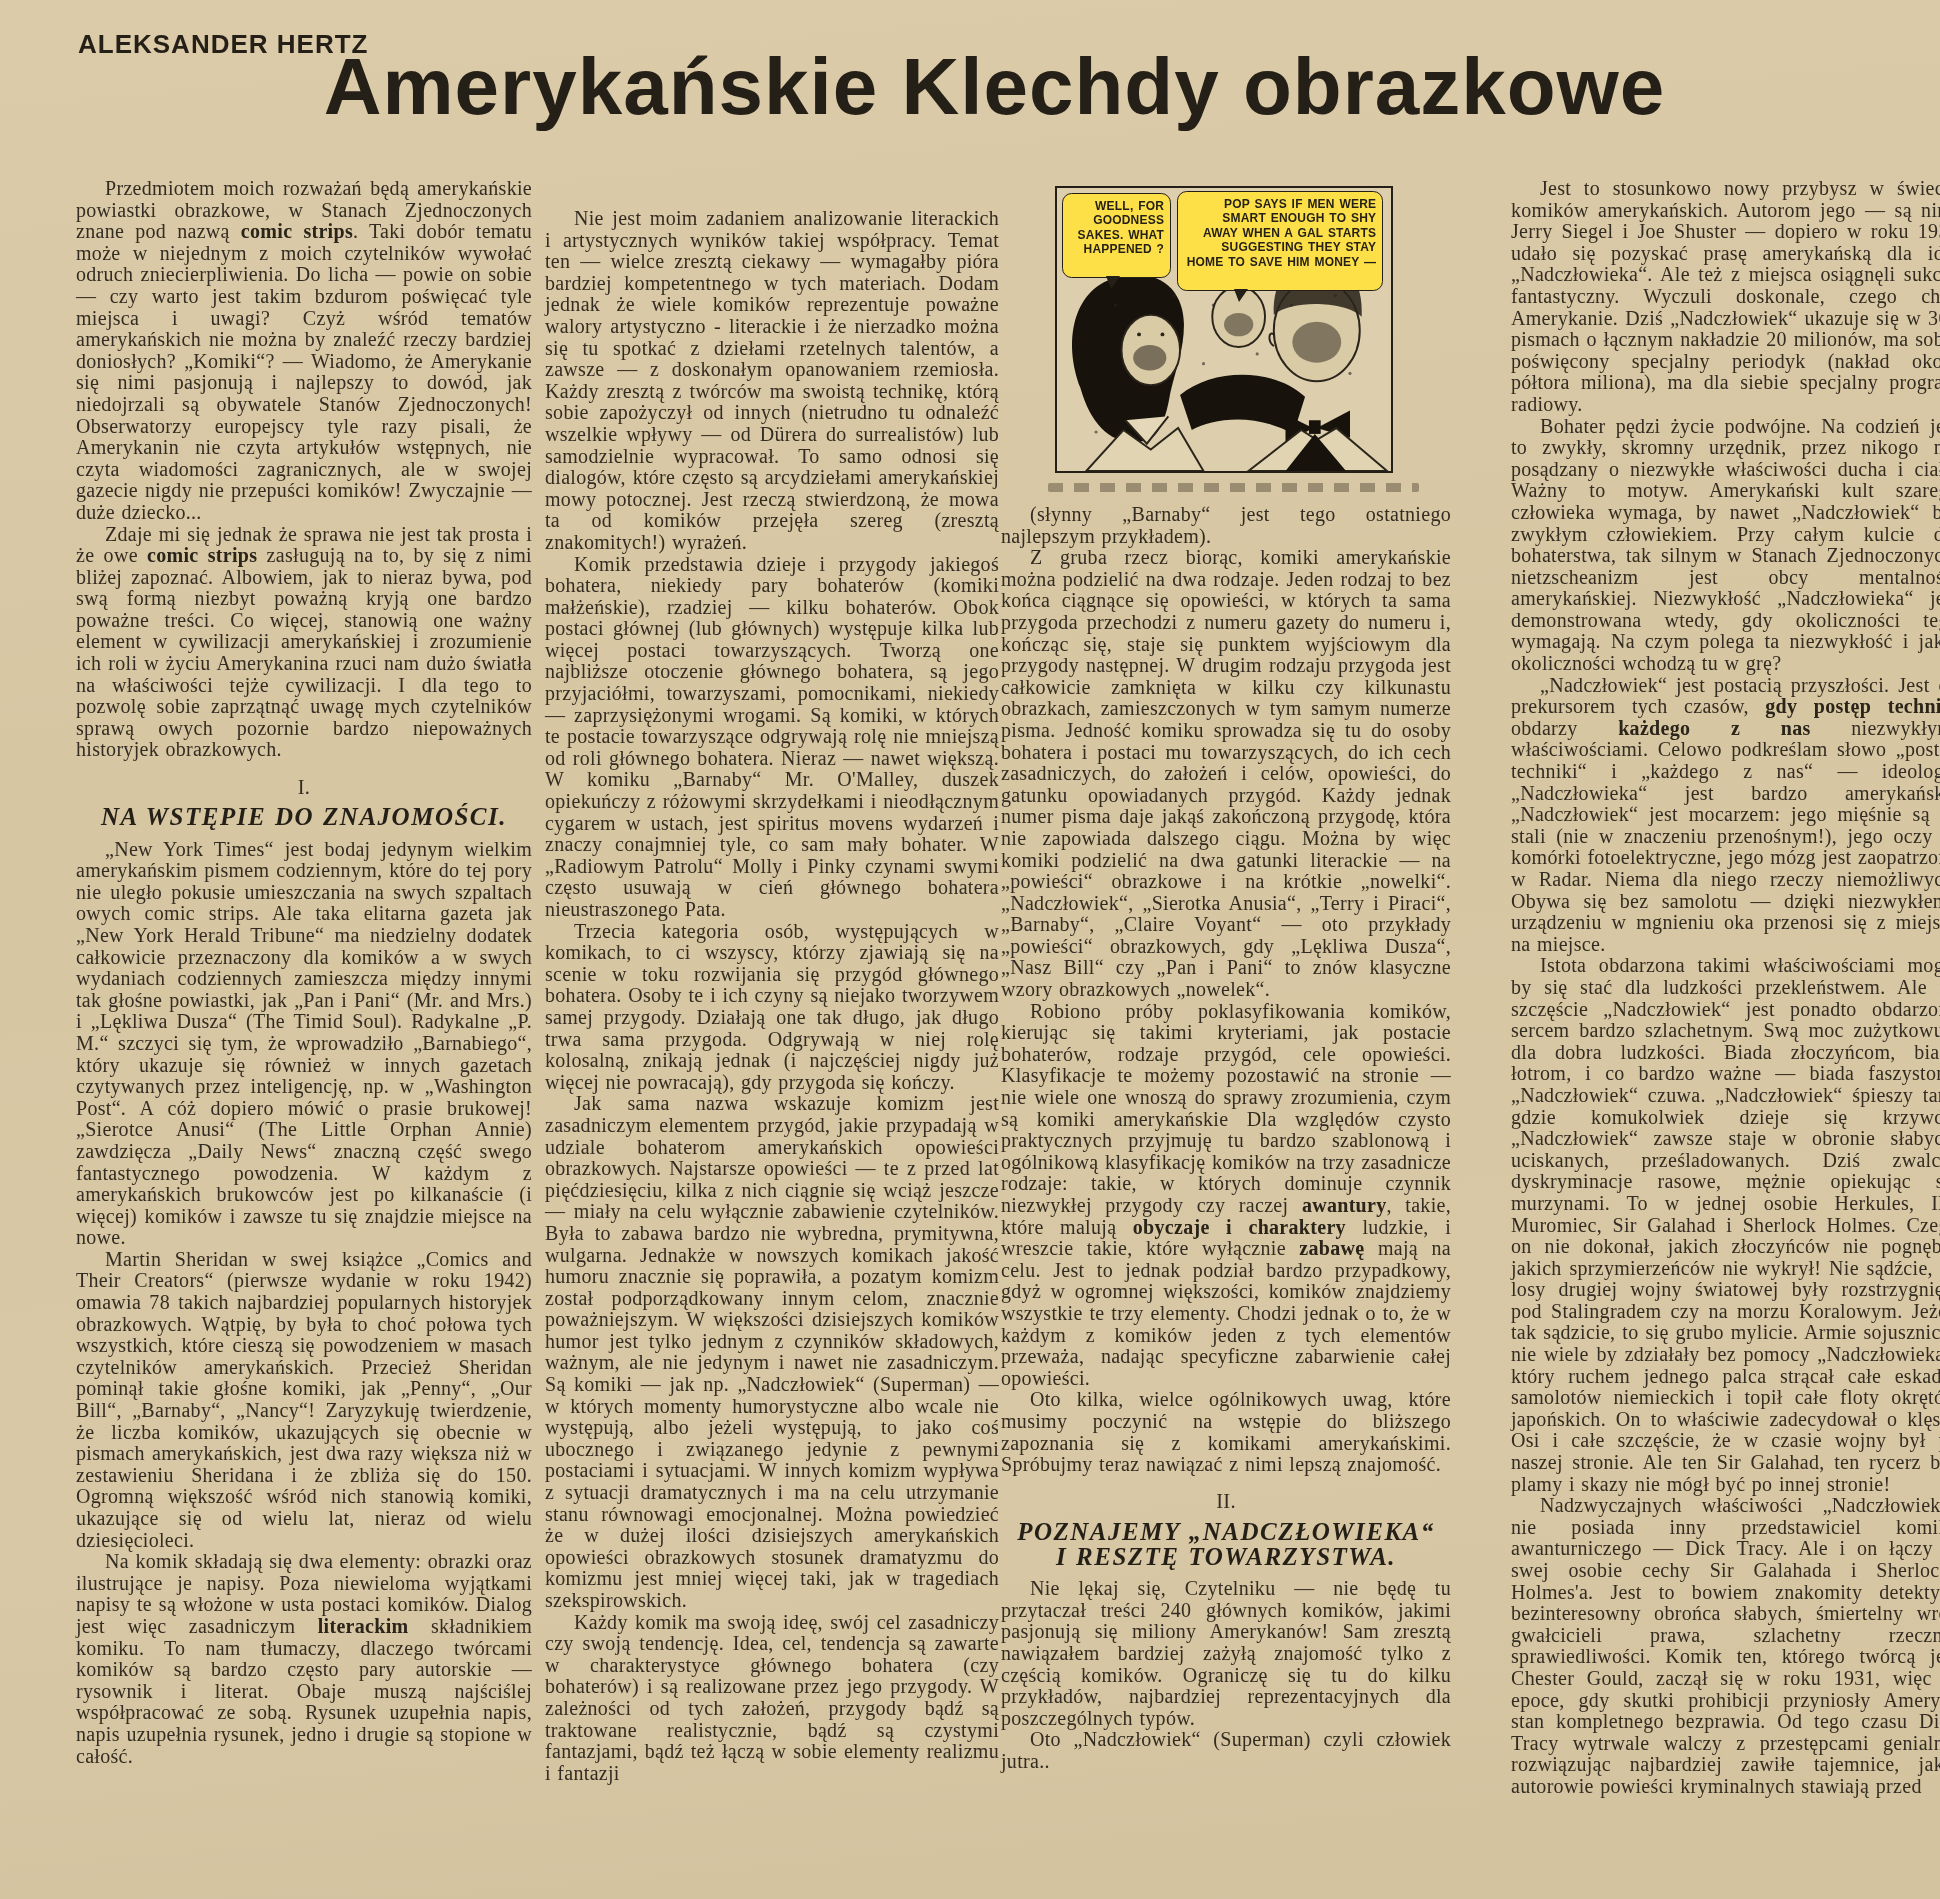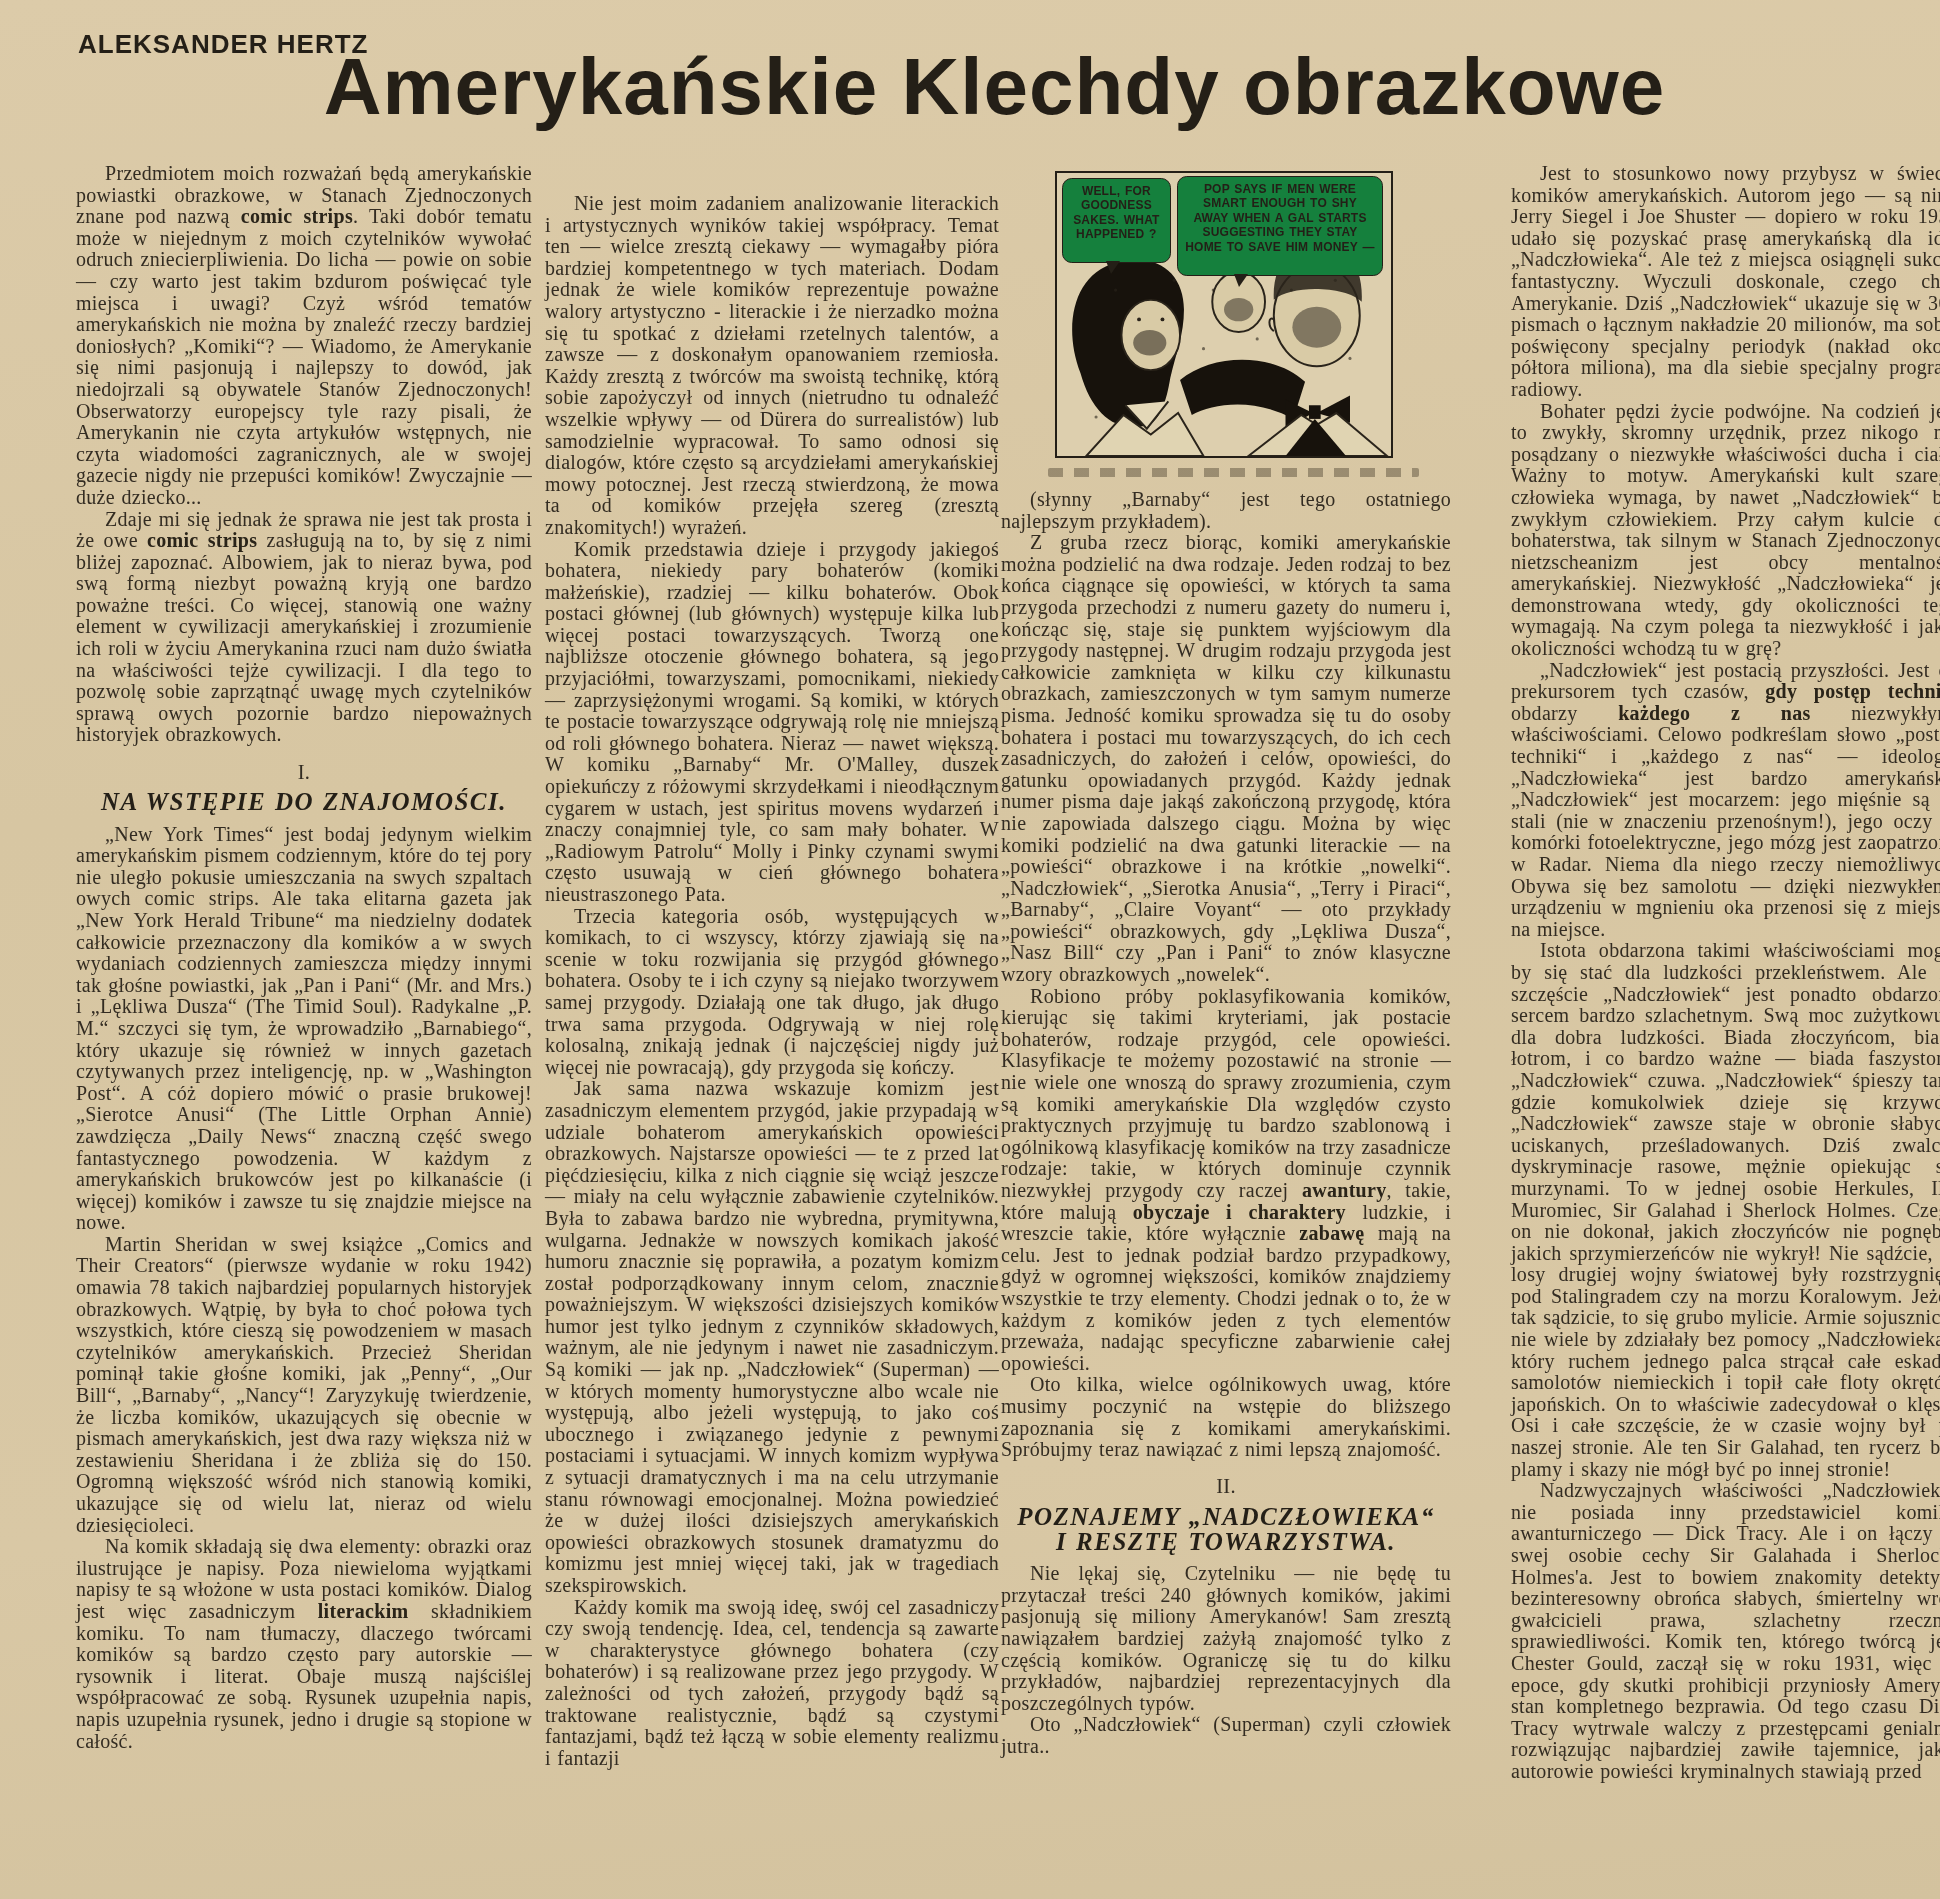--- a/index.html
+++ b/index.html
@@ -18,21 +18,21 @@
     font-weight:700;font-size:26px;letter-spacing:1px;color:#241f17;
   }
   .title{
     position:absolute;left:0;right:0;top:41px;
     text-align:center;transform:translateX(24px);
     font-family:"Liberation Sans", sans-serif;
     font-weight:700;font-size:80px;letter-spacing:1px;color:#241f17;
   }
   
   .col{
-    position:absolute;top:163px;
+    position:absolute;top:178px;
     text-align:justify;
     font-size:20px;line-height:21.6px;
     letter-spacing:0.3px;word-spacing:1.2px;
   }
   .col1{left:76px;width:456px;}
   .col2{left:545px;width:454px;margin-top:30px;}
   .col3{left:1001px;width:450px;}
   .col4{left:1483px;width:448px;margin-left:28px;}
   .para{margin:0;text-indent:29px;}
   .para b{color:#2a2419;}
@@ -43,24 +43,24 @@
   }
   
   .comic-block{position:relative;width:100%;height:326px;}
   .comic-panel{
     position:absolute;left:54px;top:7.8px;width:338px;height:287px;
     border:2.9px solid #241f17;background:#ddcfae;box-sizing:border-box;
   }
   .comic-art{position:absolute;left:0;top:0;width:100%;height:100%;}
   .balloon{
     position:absolute;z-index:2;
-    background:#15803d;border:1.9px solid #241f17;border-radius:9.7px;
+    background:#fde047;border:1.9px solid #241f17;border-radius:9.7px;
     font-family:"Liberation Sans", sans-serif;
     font-weight:700;font-size:12px;line-height:14.6px;letter-spacing:0.2px;
-    color:#241f17;padding:4.9px 5.8px;box-sizing:border-box;text-align:center;
+    color:#241f17;padding:4.9px 5.8px;box-sizing:border-box;text-align:right;
   }
   .balloon::after{
     content:"";position:absolute;bottom:-12.6px;
     border-left:5.8px solid transparent;border-right:9.7px solid transparent;
     border-top:13.6px solid #241f17;
   }
   .balloon-1{left:4.9px;top:4.9px;width:109px;height:85px;}
   .balloon-1::after{left:43px;}
   .balloon-2{left:120px;top:2.9px;width:206px;height:100px;}
   .balloon-2::after{left:56px;}

